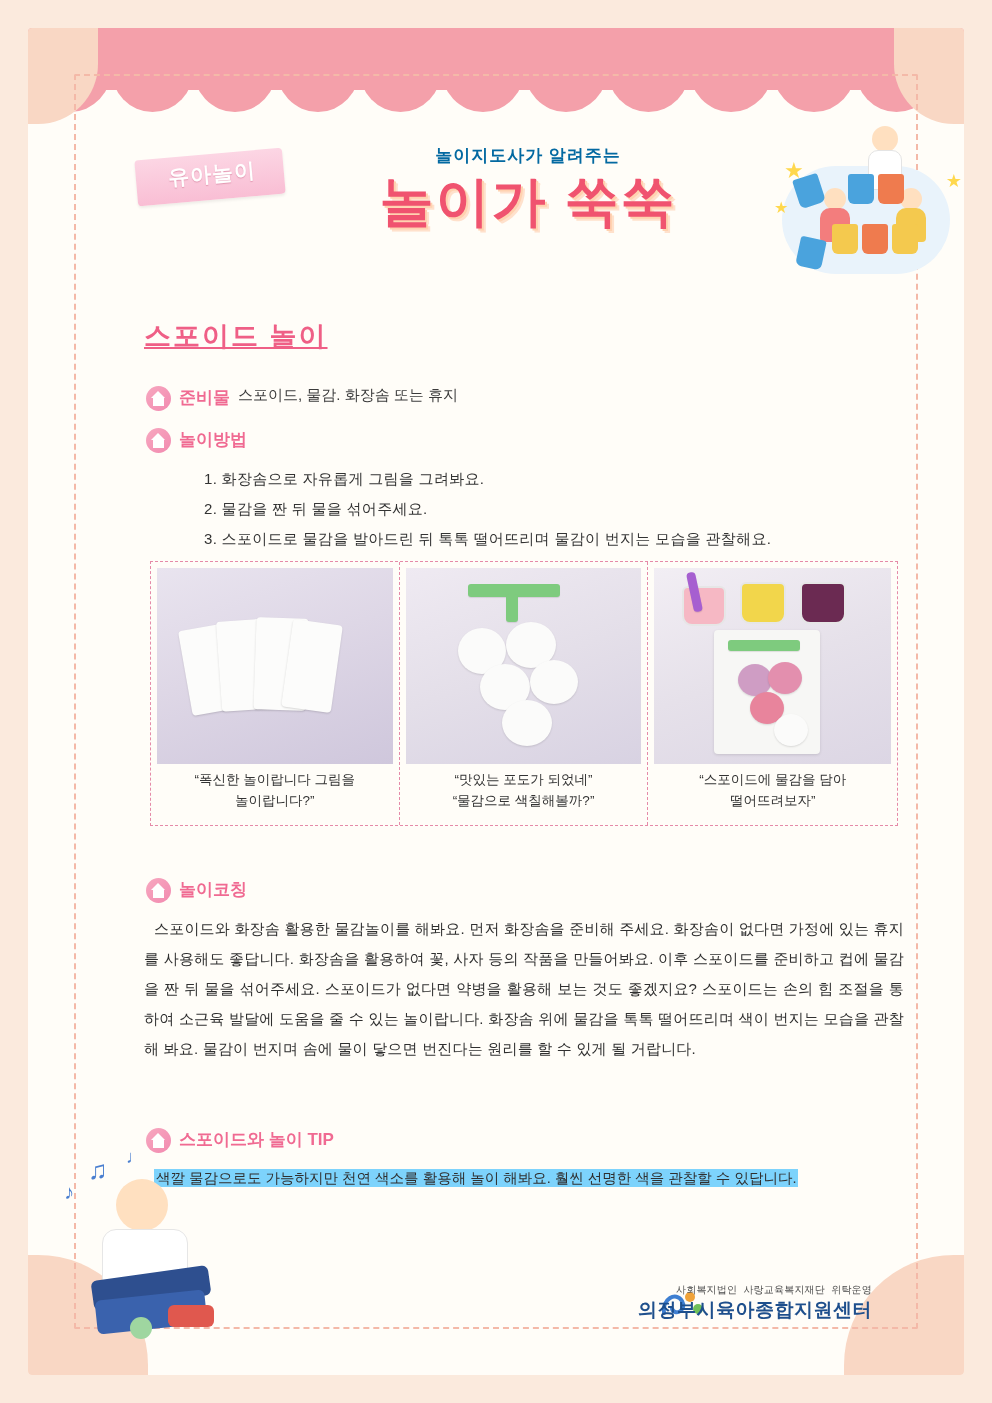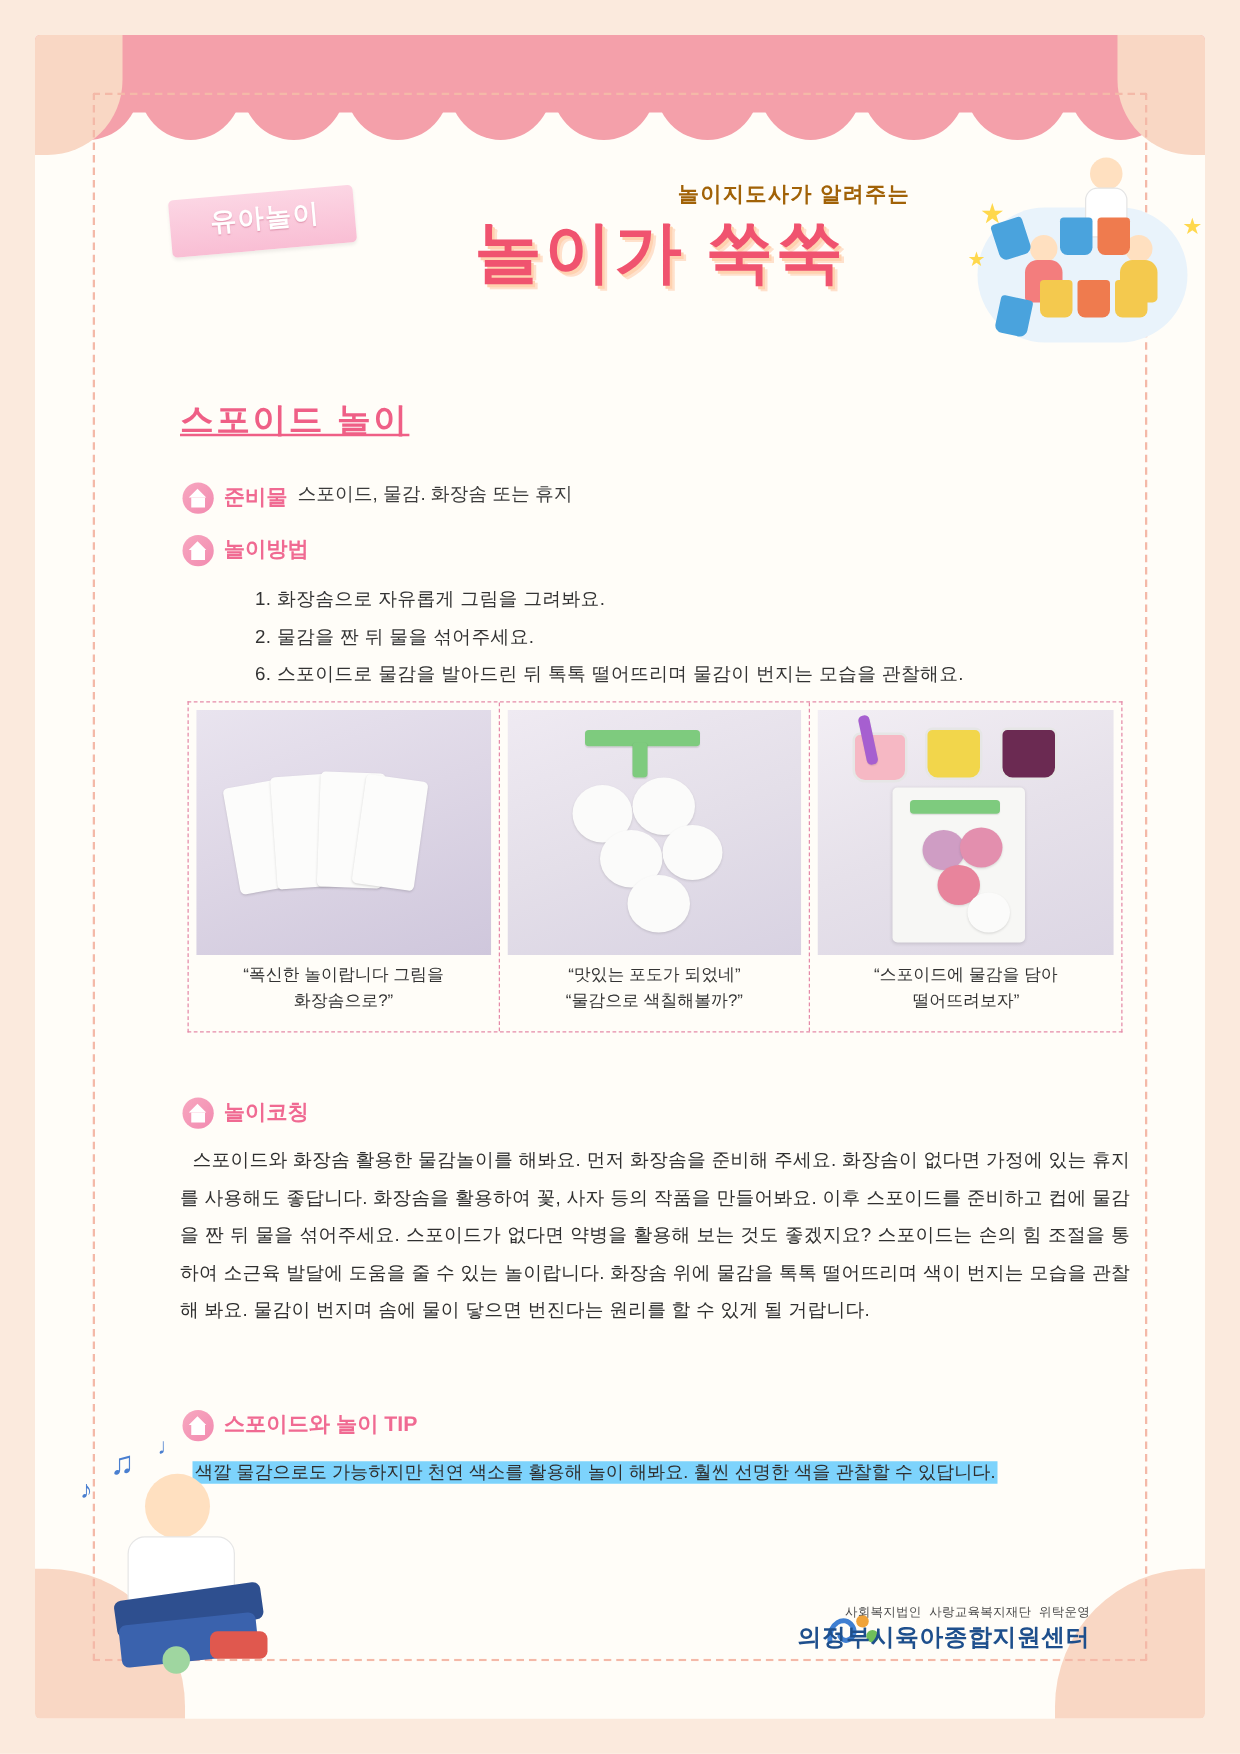--- a/index.html
+++ b/index.html
@@ -81,22 +81,22 @@
   .badge-text {
     position:absolute; left: 114px; top: 52px;
     width: 140px; text-align:center;
     font-size: 21px; font-weight: bold; color: #ffffff;
     letter-spacing: 1px;
     transform: rotate(-5deg);
     text-shadow: 0 1px 1px rgba(210,120,150,.6);
   }
   .title-sub {
     position:absolute; left: 300px; top: 36px; width: 400px;
-    text-align:right;
-    font-size: 17px; font-weight: bold; color: #a16207;
+    text-align:center;
+    font-size: 17px; font-weight: bold; color: #0369a1;
     letter-spacing: 1px;
   }
   .title-main {
     position:absolute; left: 290px; top: 58px; width: 420px;
     text-align:center;
     font-size: 54px; font-weight: bold;
     color: #f0536f;
     letter-spacing: 2px;
     text-shadow: 2px 2px 0 #ffd2b0, 4px 4px 0 rgba(255,190,150,.45);
   }
@@ -274,37 +274,37 @@
       </div>
 
       <div class="row-label" style="left: 118px; top: 130px;">
         <span class="icon-home"></span>
         <span class="label-strong">놀이방법</span>
       </div>
 
       <div class="steps">
         <div>1. 화장솜으로 자유롭게 그림을 그려봐요.</div>
         <div>2. 물감을 짠 뒤 물을 섞어주세요.</div>
-        <div>6. 스포이드로 물감을 발아드린 뒤 톡톡 떨어뜨리며 물감이 번지는 모습을 관찰해요.</div>
+        <div>3. 스포이드로 물감을 발아드린 뒤 톡톡 떨어뜨리며 물감이 번지는 모습을 관찰해요.</div>
       </div>
 
       <div class="photo-strip">
 
         <div class="photo-cell">
           <div class="photo-img">
             <div class="ph1">
               <div class="pad-sq" style="left:28px; top:58px; width:54px; height:86px; transform:rotate(-10deg);"></div>
               <div class="pad-sq" style="left:62px; top:52px; width:54px; height:90px; transform:rotate(-4deg);"></div>
               <div class="pad-sq" style="left:98px; top:50px; width:52px; height:92px; transform:rotate(2deg);"></div>
               <div class="pad-sq" style="left:130px; top:54px; width:50px; height:88px; transform:rotate(8deg);"></div>
             </div>
           </div>
           <div class="cap">
             <div>“폭신한 놀이랍니다 그림을</div>
-            <div>화장솜으로?”</div>
+            <div>놀이랍니다?”</div>
           </div>
         </div>
 
         <div class="photo-cell">
           <div class="photo-img">
             <div class="ph2">
               <div class="stem" style="left:62px; top:16px; width:92px; height:13px;"></div>
               <div class="stem" style="left:100px; top:26px; width:12px; height:28px;"></div>
               <div class="pad" style="left:52px; top:60px; width:48px; height:46px;"></div>
               <div class="pad" style="left:100px; top:54px; width:50px; height:46px;"></div>

